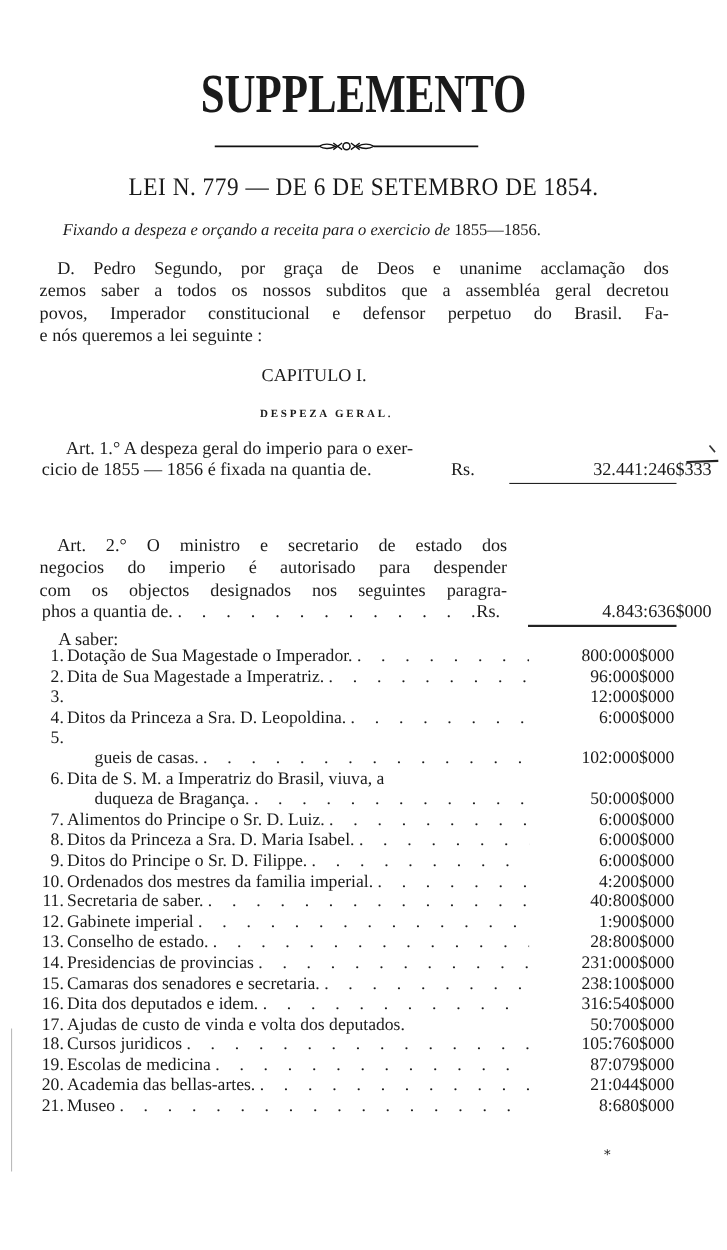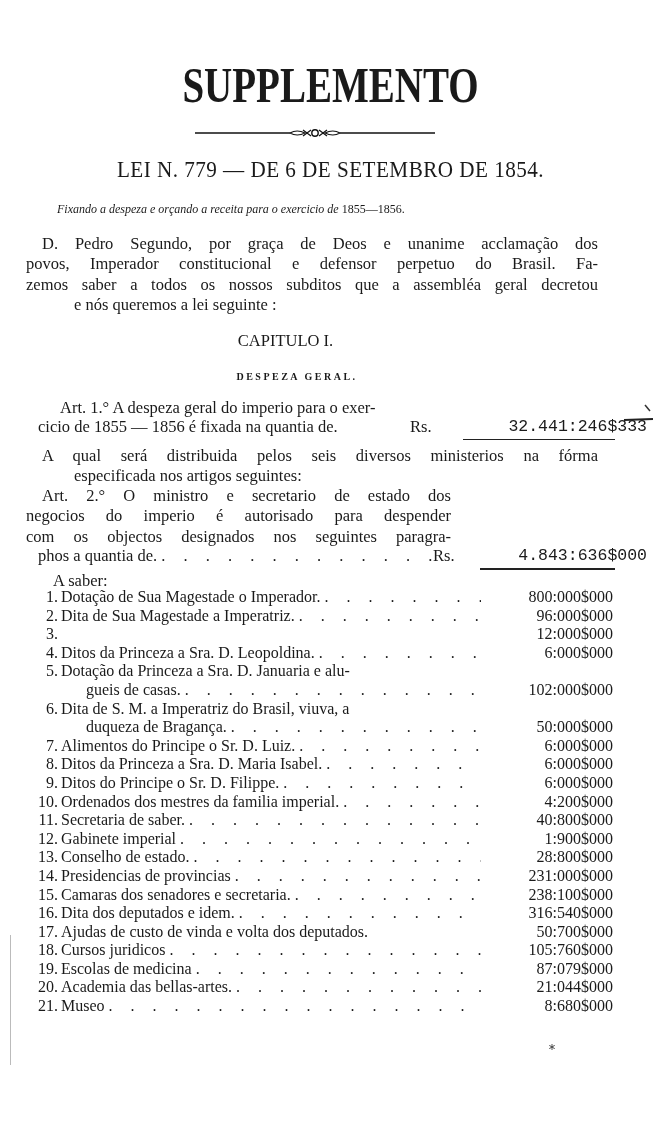--- a/index.html
+++ b/index.html
@@ -16,43 +16,43 @@
       line-height: 1;
     }
     .ornament { position: absolute; left: 195px; top: 126px; width: 240px; height: 14px; }
     .law-title {
       position: absolute; left: 0; width: 661px; top: 157px; text-align: center;
       font-family: "Liberation Serif", serif; font-size: 23px; letter-spacing: 0.5px;
       transform: scaleX(0.92); transform-origin: center;
     }
     .subtitle {
       position: absolute; left: 57px; top: 202px;
-      font-family: "Liberation Serif", serif; font-style: italic; font-size: 12px;
+      font-family: "Liberation Serif", serif; font-style: italic; font-size: 15px;
       white-space: nowrap;
     }
     .subtitle .yrs { font-style: normal; }
     .para {
-      position: absolute; left: 26px; width: 572px;
+      position: absolute; left: 36px; width: 572px;
       font-family: "Liberation Serif", serif; font-size: 16.5px; line-height: 20.3px;
       text-align: justify;
     }
     .para .line { display: block; white-space: nowrap; text-align-last: justify; }
-    .para .line.last { text-align-last: left; margin-left: 48px; }
+    .para .line.last { text-align-last: left; }
     .para .indent { padding-left: 16px; }
     .chapter {
       position: absolute; left: 0; width: 541px; top: 331px; text-align: center;
       font-family: "Liberation Serif", serif; font-size: 16.5px; padding-left: 30px; box-sizing: border-box;
     }
     .section {
       position: absolute; left: 0; width: 564px; top: 371px; text-align: center;
       font-family: "Liberation Serif", serif; font-size: 10px; letter-spacing: 2.5px; font-weight: bold;
       padding-left: 30px; box-sizing: border-box;
     }
     .row { position: absolute; font-family: "Liberation Serif", serif; font-size: 16.5px; white-space: nowrap; line-height: 20px; }
-    .amount { position: absolute; right: 48px; font-family: Liberation Mono, monospace; font-size: 16.5px; white-space: nowrap; line-height: 20px; text-align: right; }
+    .amount { position: absolute; right: 48px; font-family: Liberation Serif, serif; font-size: 16.5px; white-space: nowrap; line-height: 20px; text-align: right; }
     .rule { position: absolute; height: 2px; background: #222; }
     .list { position: absolute; left: 38px; top: 588px; width: 575px; }
     .item { position: relative; height: 18.6px; font-family: "Liberation Serif", serif; font-size: 16px; line-height: 18.6px; white-space: nowrap; }
     .item .num { position: absolute; right: 555px; text-align: right; }
     .item .desc { position: absolute; left: 23px; width: 420px; overflow: hidden; }
     .item .desc.cont { left: 48px; width: 395px; }
     .item .dots { letter-spacing: 7px; }
     .item .val { position: absolute; right: 0; text-align: right; }
     .margin-mark { position: absolute; left: 620px; top: 403px; width: 35px; height: 25px; }
     .star { position: absolute; left: 549px; top: 1043px; font-size: 12px; }
@@ -77,45 +77,41 @@
 
   <div class="law-title">LEI N. 779 — DE 6 DE SETEMBRO DE 1854.</div>
 
   <div class="subtitle">
     <span>Fixando a despeza e orçando a receita para o exercicio de</span>
     <span class="yrs">1855—1856.</span>
   </div>
 
   <div class="para" style="top:234px;">
     <span class="line indent">D. Pedro Segundo, por graça de Deos e unanime acclamação dos</span>
+    <span class="line">zemos saber a todos os nossos subditos que a assembléa geral decretou</span>
     <span class="line">povos, Imperador constitucional e defensor perpetuo do Brasil. Fa-</span>
-    <span class="line">zemos saber a todos os nossos subditos que a assembléa geral decretou</span>
     <span class="line last">e nós queremos a lei seguinte :</span>
   </div>
 
   <div class="chapter">CAPITULO I.</div>
   <div class="section">DESPEZA GERAL.</div>
 
   <div class="row" style="left:60px; top:398px;">Art. 1.° A despeza geral do imperio para o exer-</div>
   <div class="row" style="left:38px; top:417px;">
     <span>cicio de 1855 — 1856 é fixada na quantia de.</span>
   </div>
   <div class="row" style="left:410px; top:417px;">Rs.</div>
   <div class="amount" style="right:46px; top:417px;">32.441:246$333</div>
   <div class="rule" style="left:463px; width:152px; top:439px; height:1px;"></div>
 
   <svg class="margin-mark" viewBox="0 0 35 25">
     <path d="M25 2 L30 8" stroke="#333" stroke-width="1.5"></path>
     <line x1="4" y1="17" x2="33" y2="16" stroke="#222" stroke-width="2"></line>
   </svg>
 
-  <div class="para" style="top:446px;">
-    <span class="line indent">A qual será distribuida pelos seis diversos ministerios na fórma</span>
-    <span class="line last">especificada nos artigos seguintes:</span>
-  </div>
 
   <div class="para" style="top:486px; width:425px;">
     <span class="line indent">Art. 2.° O ministro e secretario de estado dos</span>
     <span class="line">negocios do imperio é autorisado para despender</span>
     <span class="line">com os objectos designados nos seguintes paragra-</span>
   </div>
   <div class="row" style="left:38px; top:546px;">
     <span>phos a quantia de.</span>
     <span style="letter-spacing:7px;">. . . . . . . . . . . . .</span>
   </div>
@@ -140,21 +136,20 @@
         <span class="num">3.</span>
         <span class="val">12:000$000</span>
       </div>
       <div class="item">
         <span class="num">4.</span>
         <span class="desc"><span>Ditos da Princeza a Sra. D. Leopoldina.</span> <span class="dots">. . . . . . . . . . . . . . . . . . . . . . . . . . . . . . . . . . .</span></span>
         <span class="val">6:000$000</span>
       </div>
       <div class="item">
         <span class="num">5.</span>
-        <span class="desc"><span>Dotação da Princeza a Sra. D. Januaria e alu-</span></span>
       </div>
       <div class="item">
         <span class="desc cont"><span>gueis de casas.</span> <span class="dots">. . . . . . . . . . . . . . . . . . . . . . . . . . . . . . . . . . .</span></span>
         <span class="val">102:000$000</span>
       </div>
       <div class="item">
         <span class="num">6.</span>
         <span class="desc"><span>Dita de S. M. a Imperatriz do Brasil, viuva, a</span></span>
       </div>
       <div class="item">

